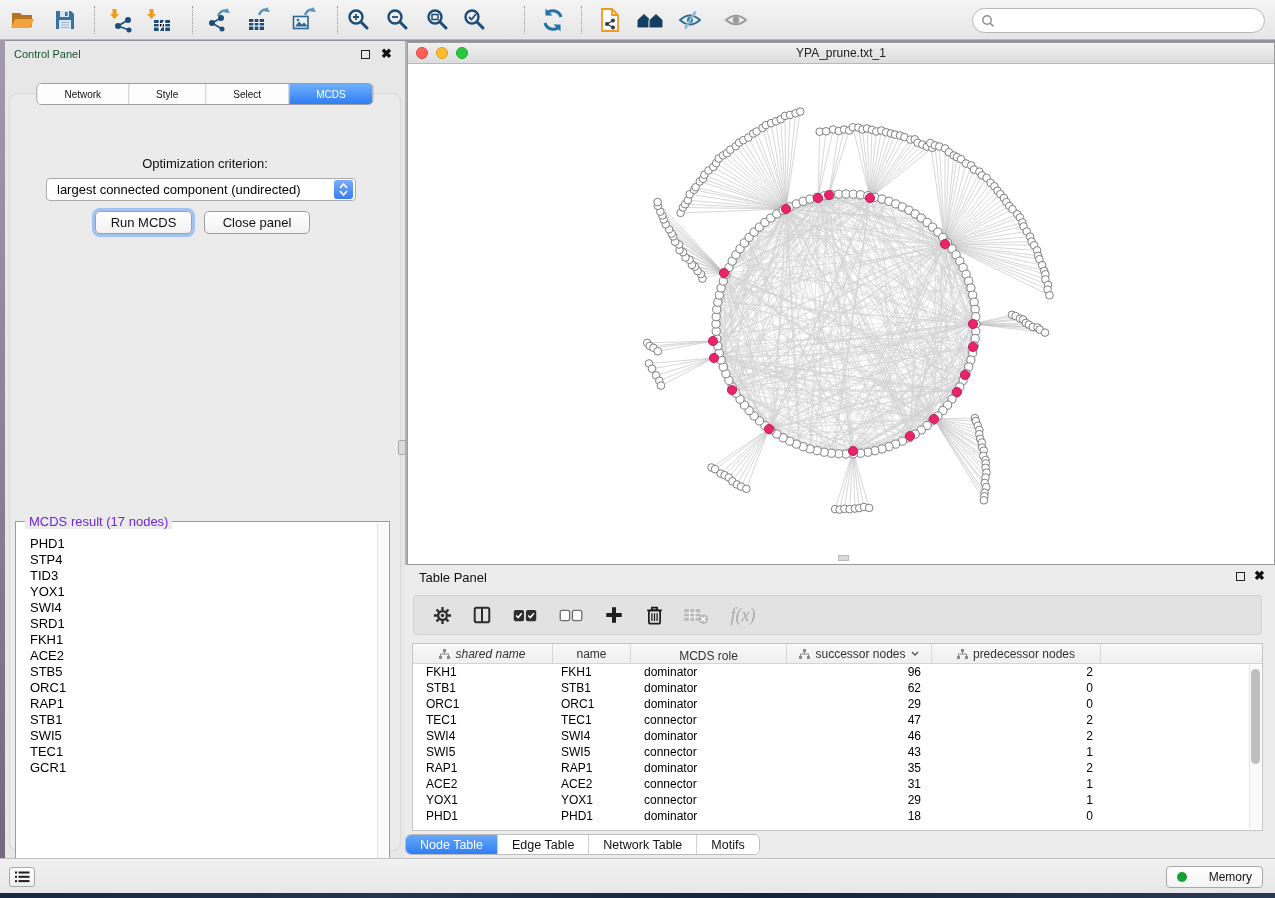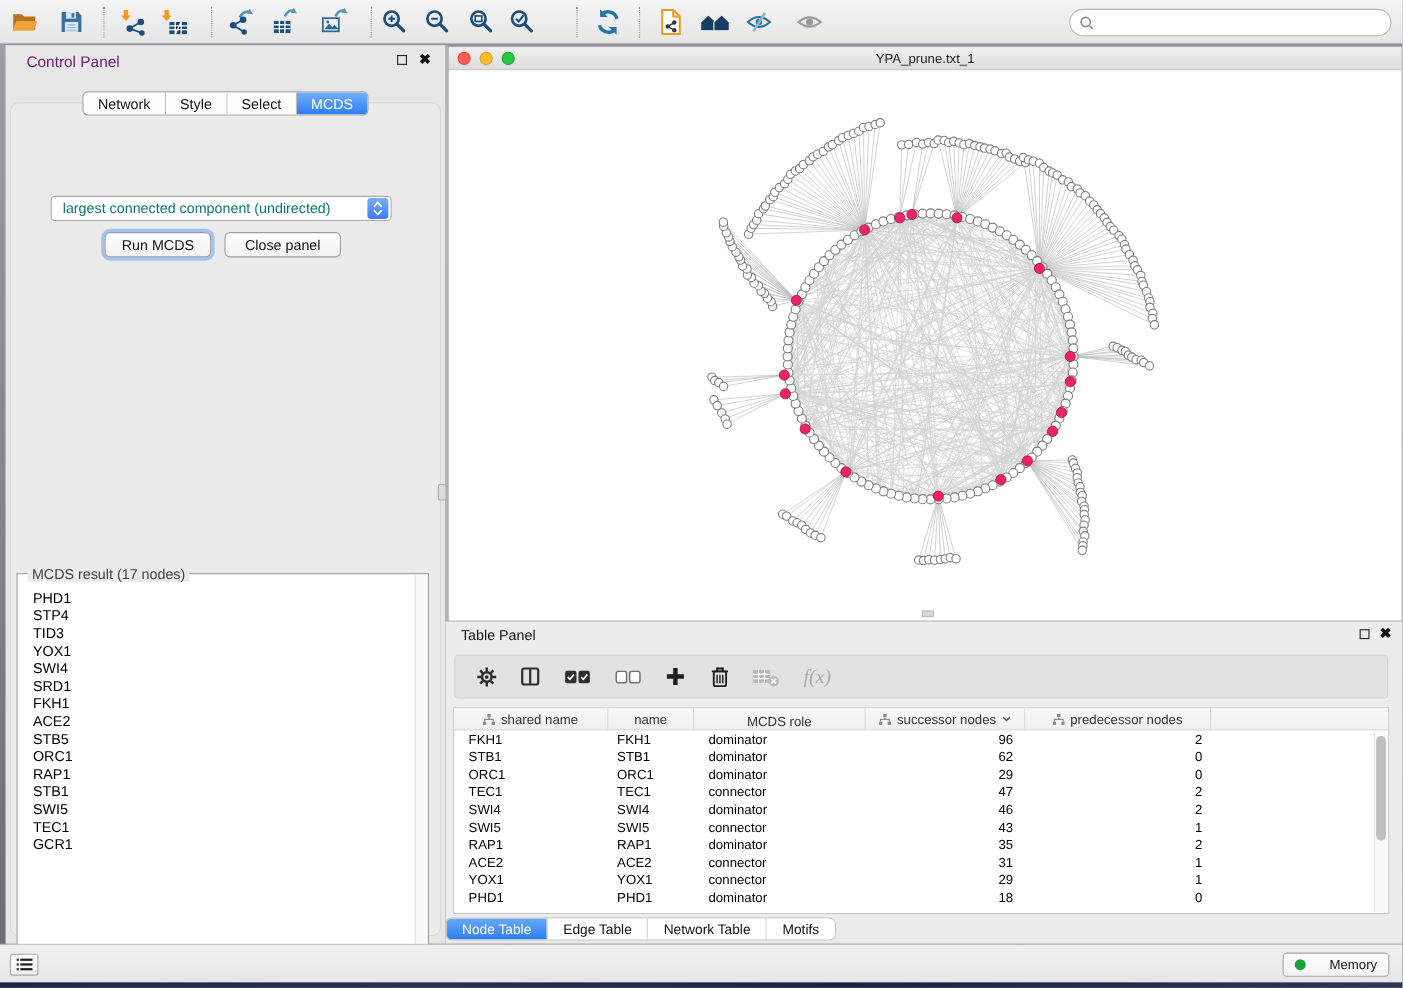--- a/index.html
+++ b/index.html
@@ -12,37 +12,37 @@
   .tbi svg{width:100%;height:100%}
   .tsep{position:absolute;top:6px;height:28px;width:0;border-left:1px dotted #9a9a9a}
   #search-box{position:absolute;left:972px;top:8px;width:293px;height:25px;background:#fff;border:1px solid #b9b9b9;border-radius:13px;display:flex;align-items:center;padding-left:8px;gap:5px}
   #search-box input{border:none;outline:none;flex:1;font-size:12px;background:transparent;font-family:"Liberation Sans",sans-serif}
   
   #wall-left{position:absolute;left:0;top:40px;width:5px;height:853px;background:linear-gradient(180deg,#a29aab,#6f6878)}
   #wall-bottom{position:absolute;left:0;top:893px;width:1275px;height:5px;background:linear-gradient(90deg,#1a2742,#25344f 30%,#16233c 60%,#2a3a55)}
   
   #control-panel{position:absolute;left:5px;top:41px;width:400px;height:817px;background:#e7e7e7}
   #cp-titlebar{position:absolute;left:0;top:0;right:0;height:26px}
-  #cp-title{position:absolute;left:19px;top:7px;font-size:14px;color:#701a75}
+  #cp-title{position:absolute;left:9px;top:7px;font-size:11px;color:#14532d}
   .winbtn-sq{position:absolute;width:9px;height:9px;border:1.5px solid #222;top:9px}
   .winbtn-x{position:absolute;top:6px;font-size:13px;font-weight:bold;color:#111;line-height:14px}
   #cp-box{position:absolute;left:4px;top:52px;width:392px;height:758px;background:#ebebeb;border:1px solid #d8d8d8;border-radius:8px}
   #cp-tabs{position:absolute;left:50%;top:-11px;transform:translateX(-50%);display:flex;background:#fff;border:1px solid #9f9f9f;border-radius:5px;overflow:hidden;height:22px}
-  .cptab{padding:3px 13px;font-size:13px;color:#111;border-right:1px solid #bdbdbd;display:flex;align-items:center;cursor:default;background:#fdfdfd}
+  .cptab{padding:3px 27px;font-size:10px;color:#111;border-right:1px solid #bdbdbd;display:flex;align-items:center;cursor:default;background:#fdfdfd}
   .cptab:last-child{border-right:none}
   .cptab.active{background:linear-gradient(#6fb0fb,#2f7ef6);color:#fff}
   #criterion-label{position:absolute;left:0;right:0;top:62px;text-align:center;font-size:13px;color:#111}
   #criterion-select{position:absolute;left:36px;top:84px;width:310px;height:23px;background:#fff;border:1px solid #ababab;border-radius:4px;display:flex;align-items:center}
-  #criterion-select .sel-text{flex:1;padding-left:10px;font-size:13px;color:#0f766e;white-space:nowrap}
+  #criterion-select .sel-text{flex:1;padding-left:10px;font-size:13px;color:#000000;white-space:nowrap}
   #criterion-select .stepper{width:19px;height:19px;margin-right:2px;border-radius:3px;background:linear-gradient(#79aef9,#3a7df2);display:flex;flex-direction:column;align-items:center;justify-content:center;gap:1px}
   .btn{position:absolute;height:23px;background:linear-gradient(#ffffff,#f2f2f2);border:1px solid #9f9f9f;border-radius:5px;font-size:13px;color:#111;display:flex;align-items:center;justify-content:center;cursor:default}
   #run-btn{left:85px;top:117px;width:97px;box-shadow:0 0 0 3px rgba(100,160,250,.55)}
   #close-btn{left:194px;top:117px;width:106px}
   #mcds-fieldset{position:absolute;left:5px;top:427px;width:375px;height:370px;border:1px solid #9b9b9b;background:#fff}
-  #mcds-legend{position:absolute;left:9px;top:-8px;background:#ebebeb;padding:0 4px;font-size:13px;color:#404040}
+  #mcds-legend{position:absolute;left:9px;top:-8px;background:#ebebeb;padding:0 4px;font-size:13px;color:#6d28d9}
   #mcds-list{position:absolute;left:1px;top:6px;bottom:1px;right:12px;overflow:hidden;padding:8px 0 0 13px}
   .mcds-item{font-size:13px;line-height:16px;color:#000}
   #mcds-scroll{position:absolute;right:1px;top:1px;bottom:1px;width:11px;background:#fafafa;border-left:1px solid #e3e3e3}
   
   #vsplit{position:absolute;left:405px;top:41px;width:2px;height:817px;background:#b3b3b3}
   #vsplit-grip{position:absolute;left:398px;top:440px;width:8px;height:15px;background:#dcdcdc;border:1px solid #a8a8a8;border-radius:2px}
   
   #net-frame{position:absolute;left:407px;top:42px;width:868px;height:523px;border:1px solid #9c9c9c;background:#fff}
   #net-titlebar{position:absolute;left:0;top:0;right:0;height:21px;background:linear-gradient(#f0f0f0,#dddddd);border-bottom:1px solid #b9b9b9}
   .tl{position:absolute;top:4px;width:12px;height:12px;border-radius:50%}
@@ -235,20 +235,21 @@
     <div class="winbtn-sq" style="left:356px"></div>
     <div class="winbtn-x" style="left:376px">✖</div>
   </div>
   <div id="cp-box">
     <div id="cp-tabs">
         <div class="cptab">Network</div>
         <div class="cptab">Style</div>
         <div class="cptab">Select</div>
         <div class="cptab active">MCDS</div>
       </div>
+    <div id="criterion-label">Optimization criterion:</div>
     <div id="criterion-select">
       <span class="sel-text">largest connected component (undirected)</span>
       <span class="stepper">
         <svg width="9" height="6" viewBox="0 0 9 6">
             <path d="M1 5l3.5-4L8 5" fill="none" stroke="#fff" stroke-width="1.6"></path>
           </svg>
         <svg width="9" height="6" viewBox="0 0 9 6">
             <path d="M1 1l3.5 4L8 1" fill="none" stroke="#fff" stroke-width="1.6"></path>
           </svg>
       </span>
@@ -1370,21 +1371,21 @@
           <path d="M1 6.7h15M1 10.4h15M6 3v11M11 3v11" stroke="#fff" stroke-width="1"></path>
           <circle cx="19" cy="12.5" r="4.5" fill="#b9b9b9"></circle>
           <path d="M17 10.5l4 4M21 10.5l-4 4" stroke="#fff" stroke-width="1.4"></path>
         </svg>
     </span>
     <span class="tpi fx-label" style="width:34px">f(x)</span>
   </div>
 
   <div id="grid">
     <div id="table-header">
-        <div class="th" style="width: 140px;">
+        <div class="th" style="width: 140px; font-style: italic;">
           <svg width="11" height="10" viewBox="0 0 11 10">
             <path d="M5.5 3v2M1.5 7V5h8v2" stroke="#8a8a8a" fill="none"></path>
             <g fill="#8a8a8a">
               <rect x="4" y="0" width="3" height="3"></rect>
               <rect x="0" y="7" width="3" height="3"></rect>
               <rect x="8" y="7" width="3" height="3"></rect>
             </g>
           </svg>
           <span>shared name</span>
         </div>

